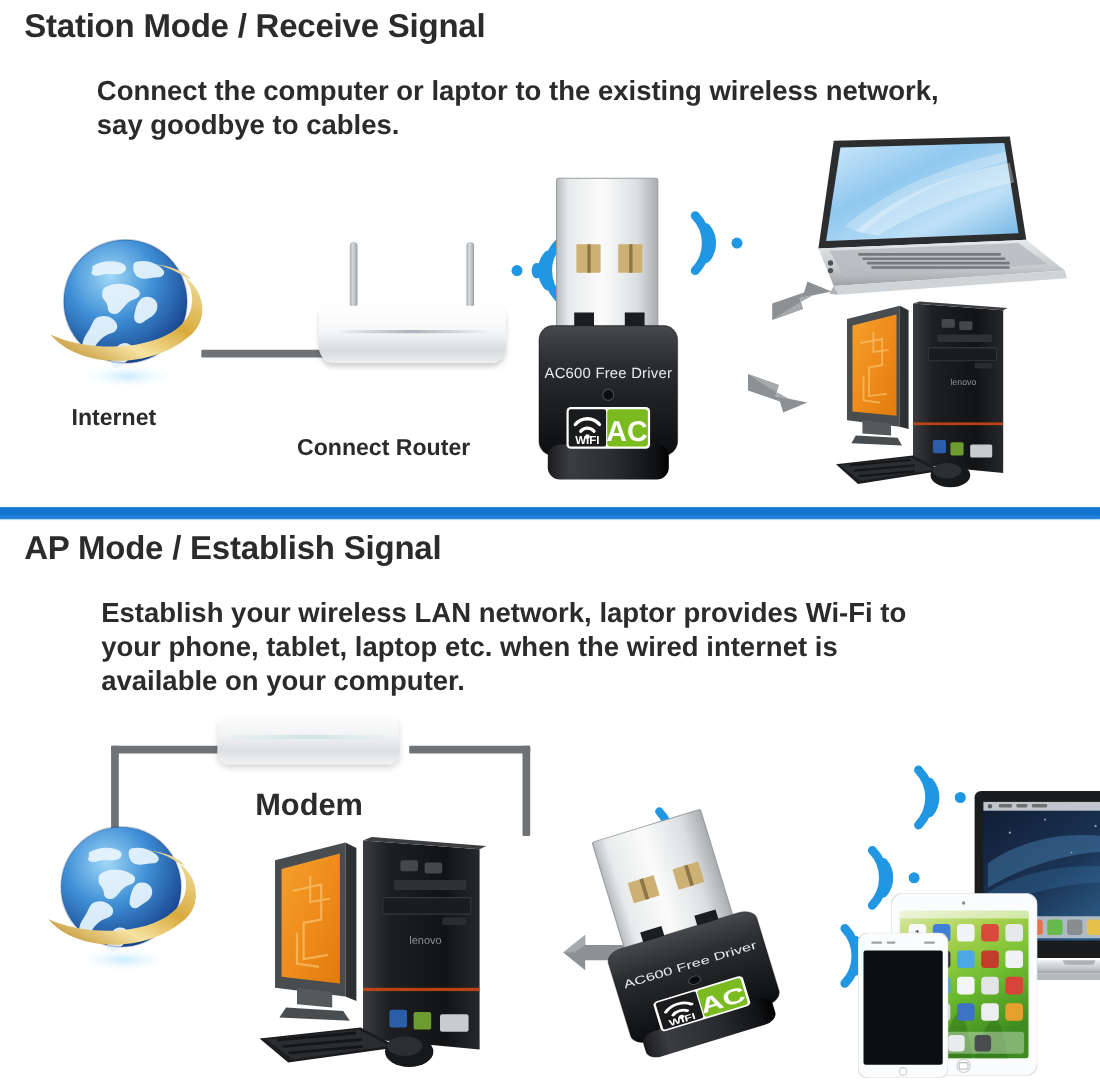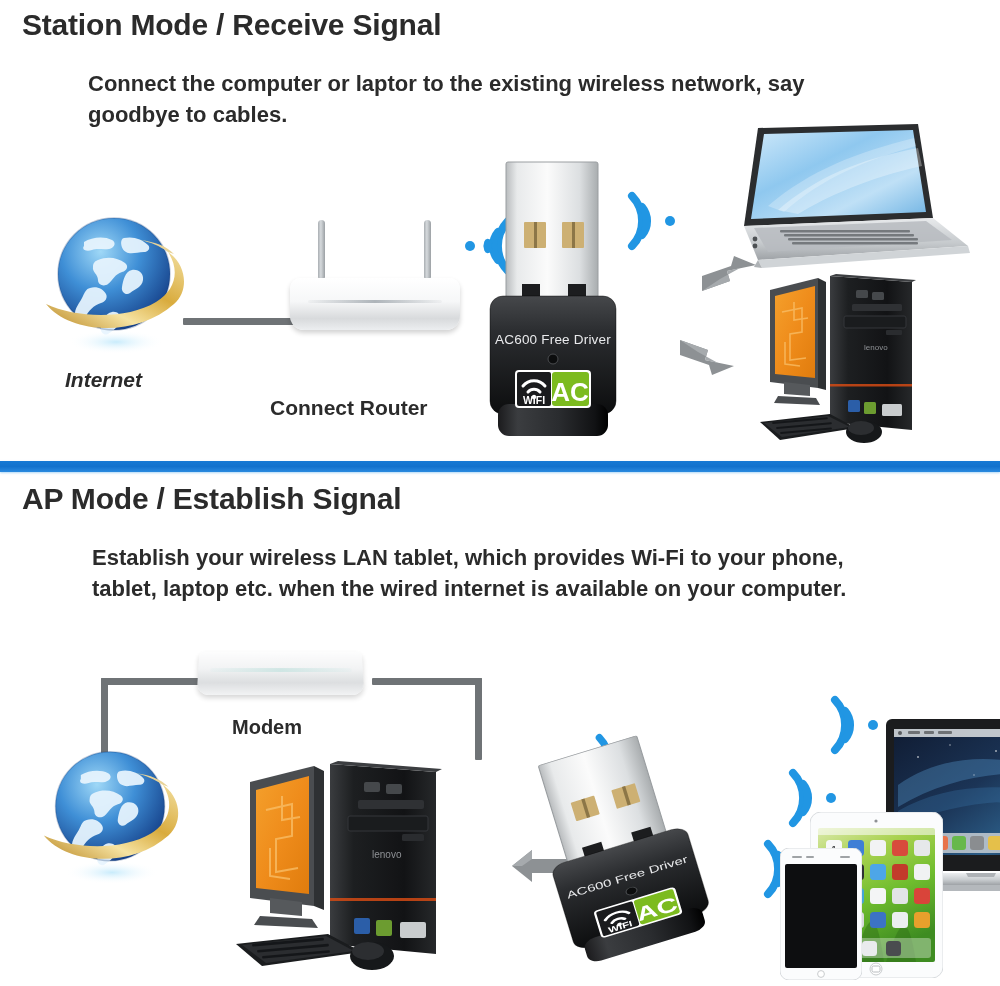--- a/index.html
+++ b/index.html
@@ -18,21 +18,21 @@
     font-weight:bold;
     color:#2b2b2b;
     font-size:30px;
     letter-spacing:-0.2px;
     white-space:nowrap;
   }
   .section-body{
     position:absolute;
     font-weight:bold;
     color:#2b2b2b;
-    font-size:22px;
+    font-size:25px;
     line-height:31px;
     width:790px;
   }
 
   
   .divider{
     position:absolute;
     left:0;width:1000px;height:11px;
     background:linear-gradient(to bottom,#1679d4 0%,#1272cd 50%,#2a8ae0 100%);
     box-shadow:0 1px 2px rgba(120,190,240,.6);
@@ -145,21 +145,21 @@
         <path d="M84 30c9-2 18 1 24 7 3 3 0 7-4 7-7 0-13 3-18 0-5-2-7-13-2-14z"></path>
         <path d="M50 80c7-2 13 1 16 6 2 4-1 8-5 9-7 2-13 8-16 15-2 5-9 4-10-2-1-8 5-13 8-20 2-4 3-7 7-8z"></path>
         <path d="M92 62c7-1 12 4 11 10-1 7-8 9-13 13-4 3-9-1-8-6 1-6 3-16 10-17z"></path>
         <path d="M72 104c6-1 10 4 8 9-2 6-7 10-12 13-4 2-8-2-7-6 2-7 4-15 11-16z"></path>
       </g>
       <circle cx="74" cy="66" r="56" fill="none" stroke="#0d2e6b" stroke-opacity=".25" stroke-width="1.5"></circle>
       <path d="M6 96 C30 126 96 130 134 96 C150 82 146 56 128 44 C140 62 136 82 116 94 C86 112 36 110 6 96 Z" fill="url(#gring)"></path>
       <path d="M128 44 C120 38 110 34 100 32 C116 34 126 38 134 46 Z" fill="#e9d396"></path>
     </svg>
   </div>
-  <div class="dev-label noselect" style="left:65px;top:368px;font-style:italic;">Internet</div>
+  <div class="dev-label noselect" style="left:65px;top:368px;">Internet</div>
 
   <div class="cable h" style="left:183px;top:318px;width:120px;"></div>
 
   <div class="router" style="left:290px;top:232px;width:190px;height:110px;">
     <div class="ant" style="left:28px;"></div>
     <div class="ant" style="left:134px;"></div>
     <div class="router-body"></div>
   </div>
   <div class="dev-label noselect" style="left:270px;top:396px;">Connect Router</div>
 
@@ -343,31 +343,31 @@
 
       <ellipse cx="104" cy="160" rx="18" ry="11" fill="#16181a"></ellipse>
       <ellipse cx="101" cy="156" rx="13" ry="7" fill="#2c2e31"></ellipse>
     </svg>
   </div>
 
   <div class="divider" style="top:461px;"></div>
 
   <div class="section-title noselect" style="left:22px;top:482px;">AP Mode / Establish Signal</div>
 
-  <div class="section-body noselect" style="left:92px;top:542px;width:780px;">Establish your wireless LAN tablet, which provides Wi-Fi to your phone, tablet, laptop etc. when the wired internet is available on your computer.</div>
+  <div class="section-body noselect" style="left:92px;top:542px;width:780px;">Establish your wireless LAN network, laptor provides Wi-Fi to your phone, tablet, laptop etc. when the wired internet is available on your computer.</div>
 
   <div class="cable v" style="left:101px;top:678px;height:82px;"></div>
   <div class="cable h" style="left:101px;top:678px;width:110px;"></div>
   <div class="cable h" style="left:372px;top:678px;width:110px;"></div>
   <div class="cable v" style="left:475px;top:678px;height:82px;"></div>
 
   <div class="modem" style="left:198px;top:651px;width:180px;height:60px;">
     <div class="modem-box"></div>
   </div>
-  <div class="dev-label noselect" style="left:232px;top:716px;font-size:20px;">Modem</div>
+  <div class="dev-label noselect" style="left:232px;top:716px;font-size:28px;">Modem</div>
 
   <div class="globe" style="left:38px;top:742px;width:148px;height:148px;">
     <svg width="148" height="148" viewBox="0 0 152 152">
       <ellipse cx="76" cy="134" rx="48" ry="12" fill="url(#gsh)"></ellipse>
       <circle cx="74" cy="66" r="56" fill="url(#gsph)"></circle>
       <g fill="#e8f5fe" opacity=".93">
         <path d="M44 34c8-5 20-6 28-2 5 3 2 8-3 9-6 1-12-1-17 1-5 2-11 0-8-4z"></path>
         <path d="M58 52c10-4 20-2 27 3 4 3 2 8-3 9-7 2-9 8-14 12-4 3-10 1-10-4 0-6-6-8-5-13 0-4 2-6 5-7z"></path>
         <path d="M84 30c9-2 18 1 24 7 3 3 0 7-4 7-7 0-13 3-18 0-5-2-7-13-2-14z"></path>
         <path d="M50 80c7-2 13 1 16 6 2 4-1 8-5 9-7 2-13 8-16 15-2 5-9 4-10-2-1-8 5-13 8-20 2-4 3-7 7-8z"></path>

